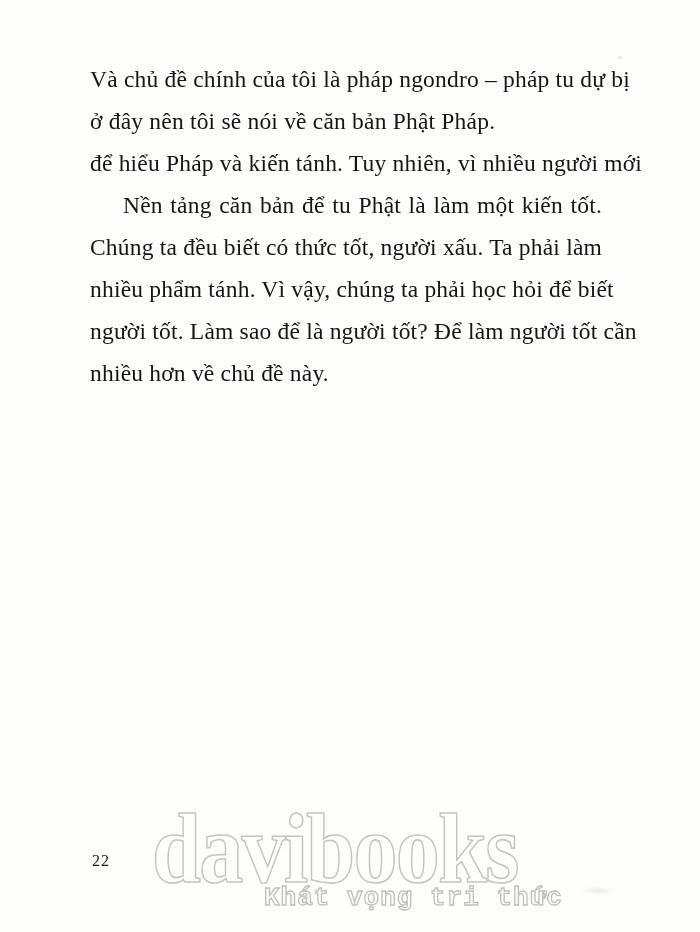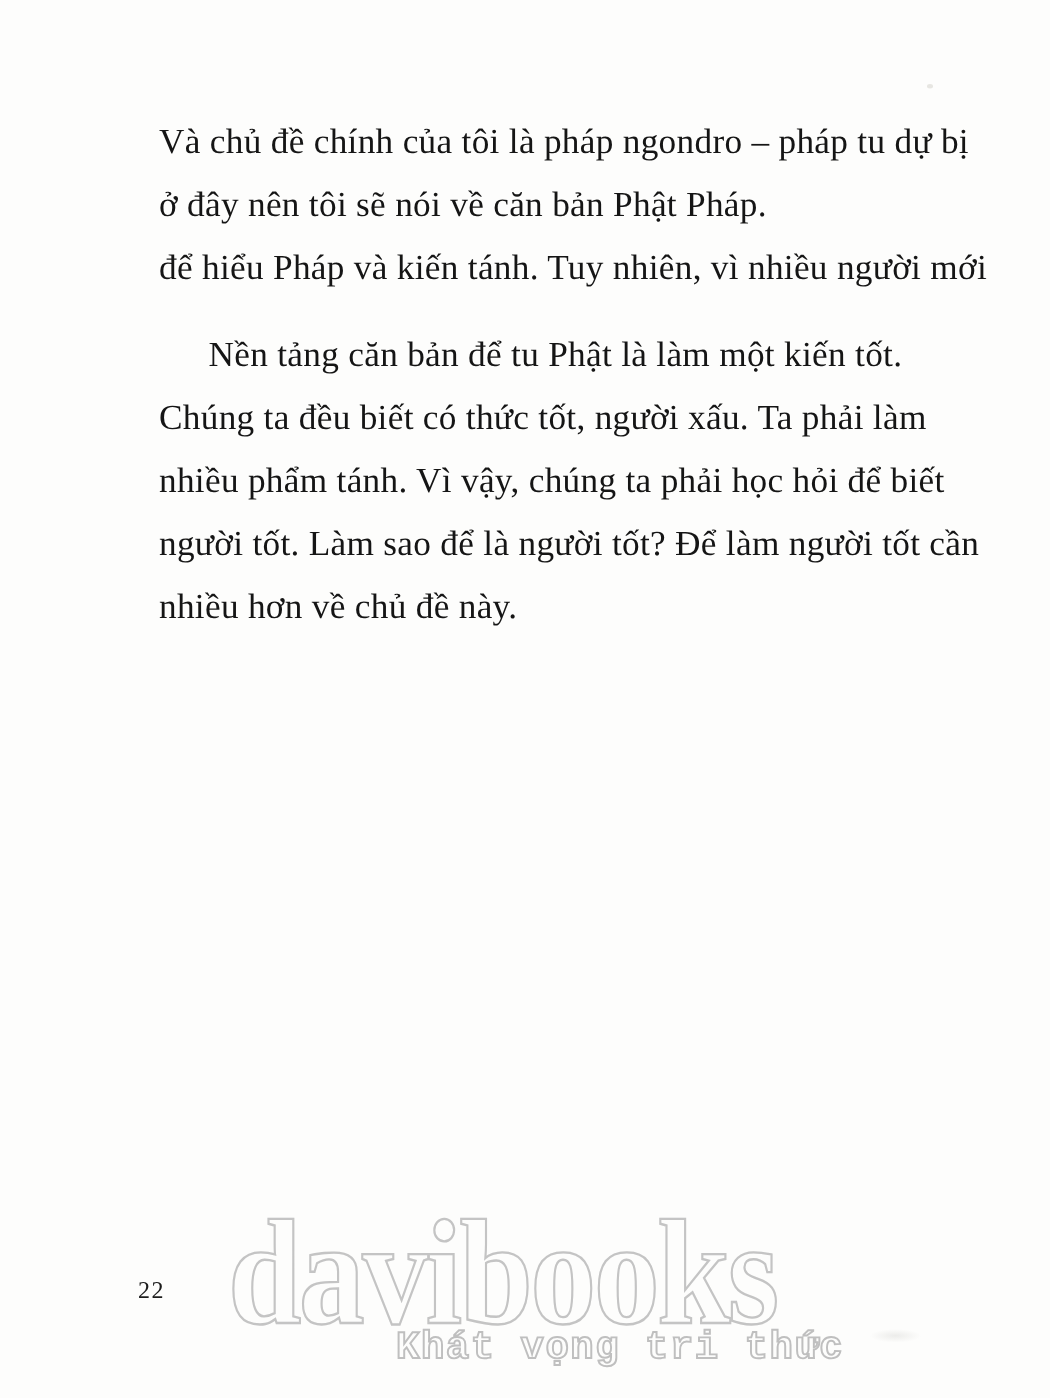--- a/index.html
+++ b/index.html
@@ -16,21 +16,21 @@
     overflow: hidden;
     font-family: "Liberation Serif", "DejaVu Serif", serif;
     color: #151515;
   }
   .text-block {
     position: absolute;
     left: 90px;
     top: 58px;
     width: 512px;
   }
-  .para { margin: 16px; padding: 0; }
+  .para { margin: 0; padding: 0; }
   .line {
     display: block;
     font-size: 23.5px;
     line-height: 42px;
     white-space: nowrap;
     text-align: justify;
     text-align-last: justify;
     letter-spacing: 0.2px;
   }
   .line.last {

